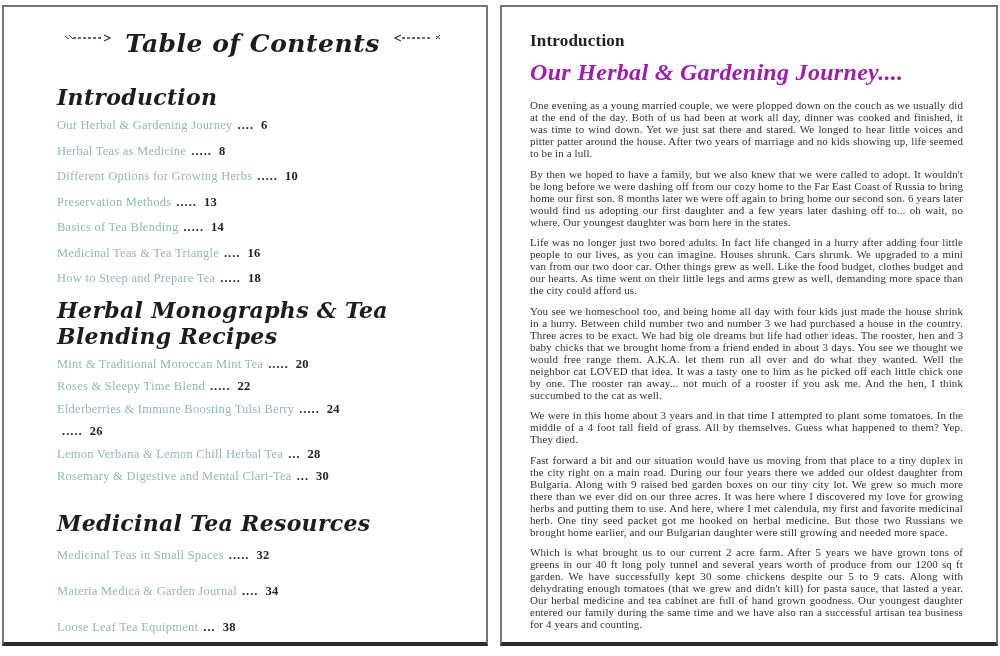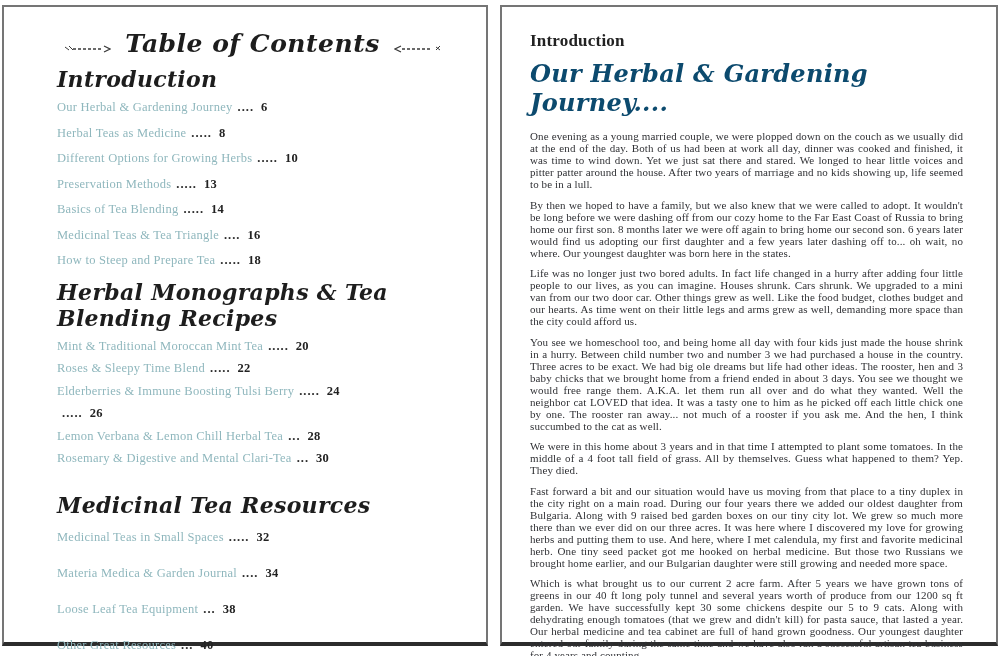--- a/index.html
+++ b/index.html
@@ -9,36 +9,36 @@
   .page {
     background:#ffffff;
     border:2px solid #757575;
     border-bottom:4px solid #2c2c2c;
     height:641px;
   }
   .page-left  { width:486px; padding:22px 38px 0 53px; }
   .page-right { width:498px; padding:24px 33px 0 28px; }
 
   
-  .toc-title-row { display:flex; align-items:flex-end; justify-content:center; gap:14px; margin-bottom:8px; }
+  .toc-title-row { display:flex; align-items:flex-start; justify-content:center; gap:14px; margin-bottom:26px; }
   .script { font-family:"DejaVu Serif", serif; font-style:italic; font-weight:bold; color:#1d1d1d; }
   .toc-title { font-size:25px; letter-spacing:0.5px; }
   .toc-section-heading { font-size:22px; letter-spacing:0.3px; margin:16px 0 8px 0; }
   .toc-item { display:flex; align-items:baseline; font-size:12.5px; letter-spacing:0.25px;text-align:right; }
   .toc-link { color:#8fb7bd; text-decoration:none; cursor:pointer; }
   .toc-leader { color:#2d2d2d; margin-left:5px; letter-spacing:1px; font-weight:bold; }
   .toc-pagenum { color:#222; font-weight:bold; margin-left:7px; font-size:12.5px; }
   .gap-sm .toc-item { margin-bottom:10.5px; }
   .gap-xs .toc-item { margin-bottom:7.5px; }
   .gap-lg .toc-item { margin-bottom:21px;font-family:Liberation Serif, serif; }
   .flourish { flex:0 0 auto; }
 
   
   .intro-kicker { font-size:17px; font-weight:bold; color:#222; letter-spacing:0.2px; margin-bottom:8px; }
-  .intro-title { font-size:24px; color:#0c4a6e; letter-spacing:0.3px; margin-bottom:13px; }
+  .intro-title { font-size:24px; color:#a21caf; letter-spacing:0.3px; margin-bottom:13px;font-family:Liberation Serif, serif; }
   .intro-body p {
     font-size:11px; line-height:12px; color:#303135;
     text-align:justify; margin-bottom:8.5px; letter-spacing:0.1px;
   }
 </style>
 </head>
 <body>
 
 <div class="spread">
 

